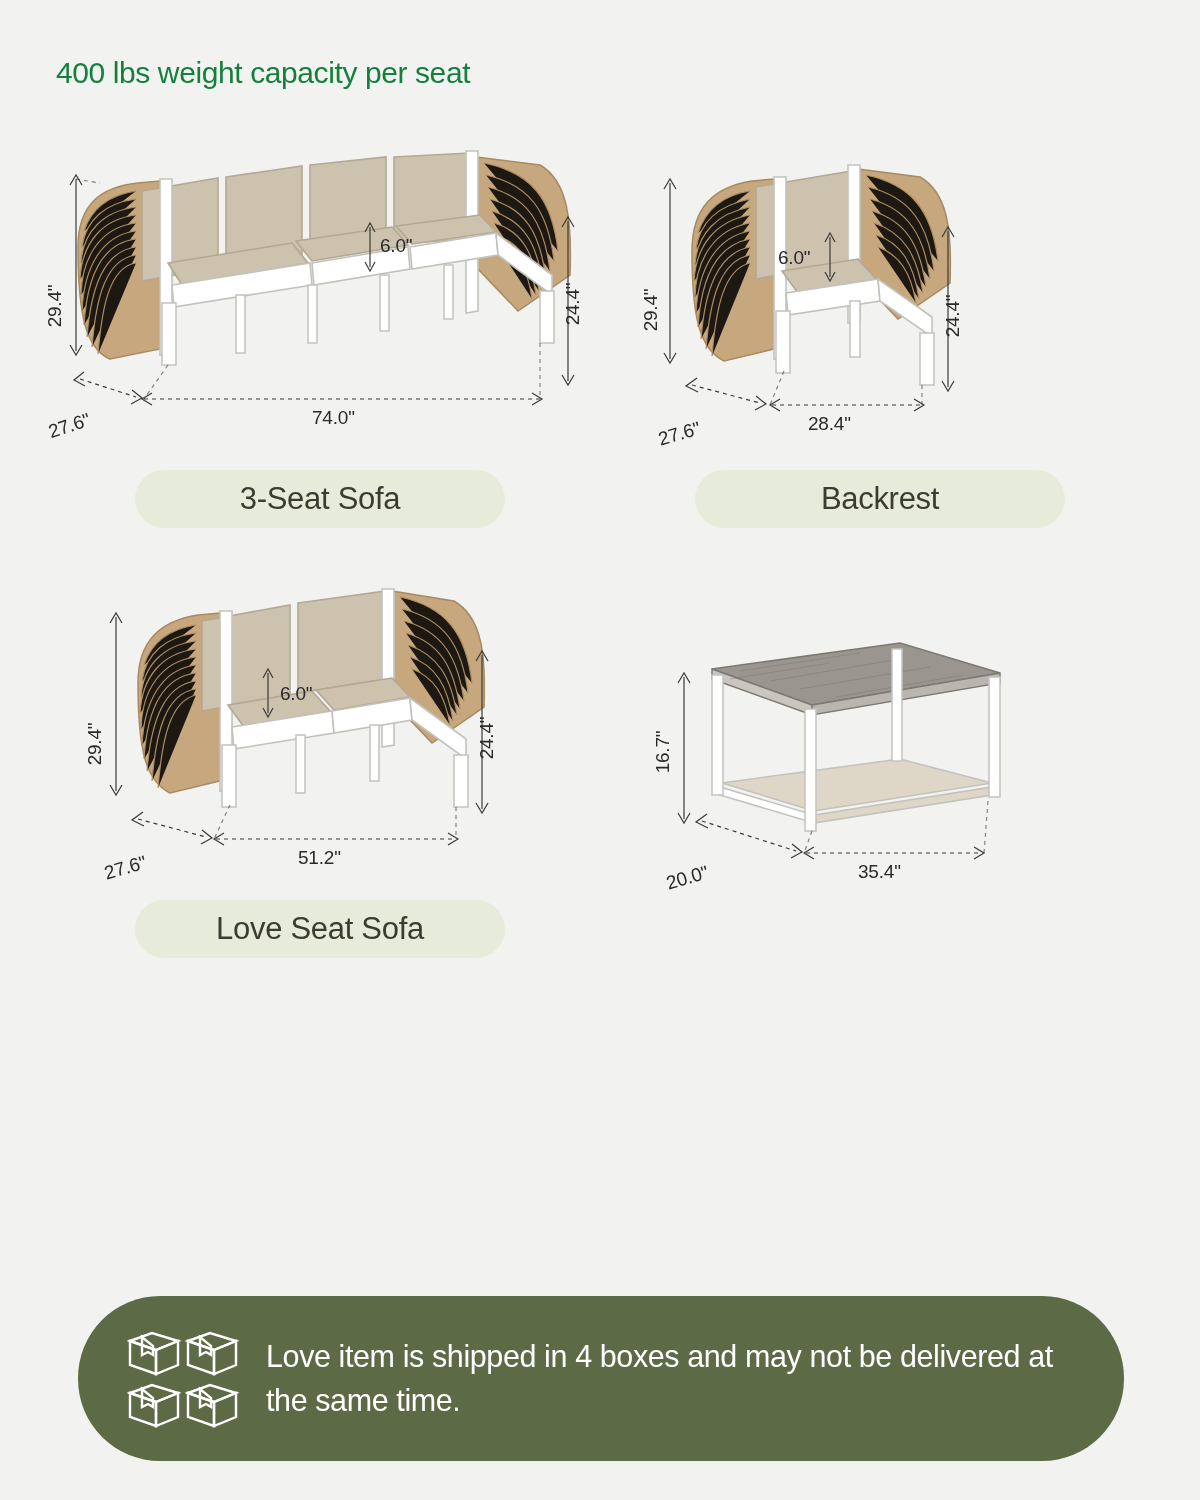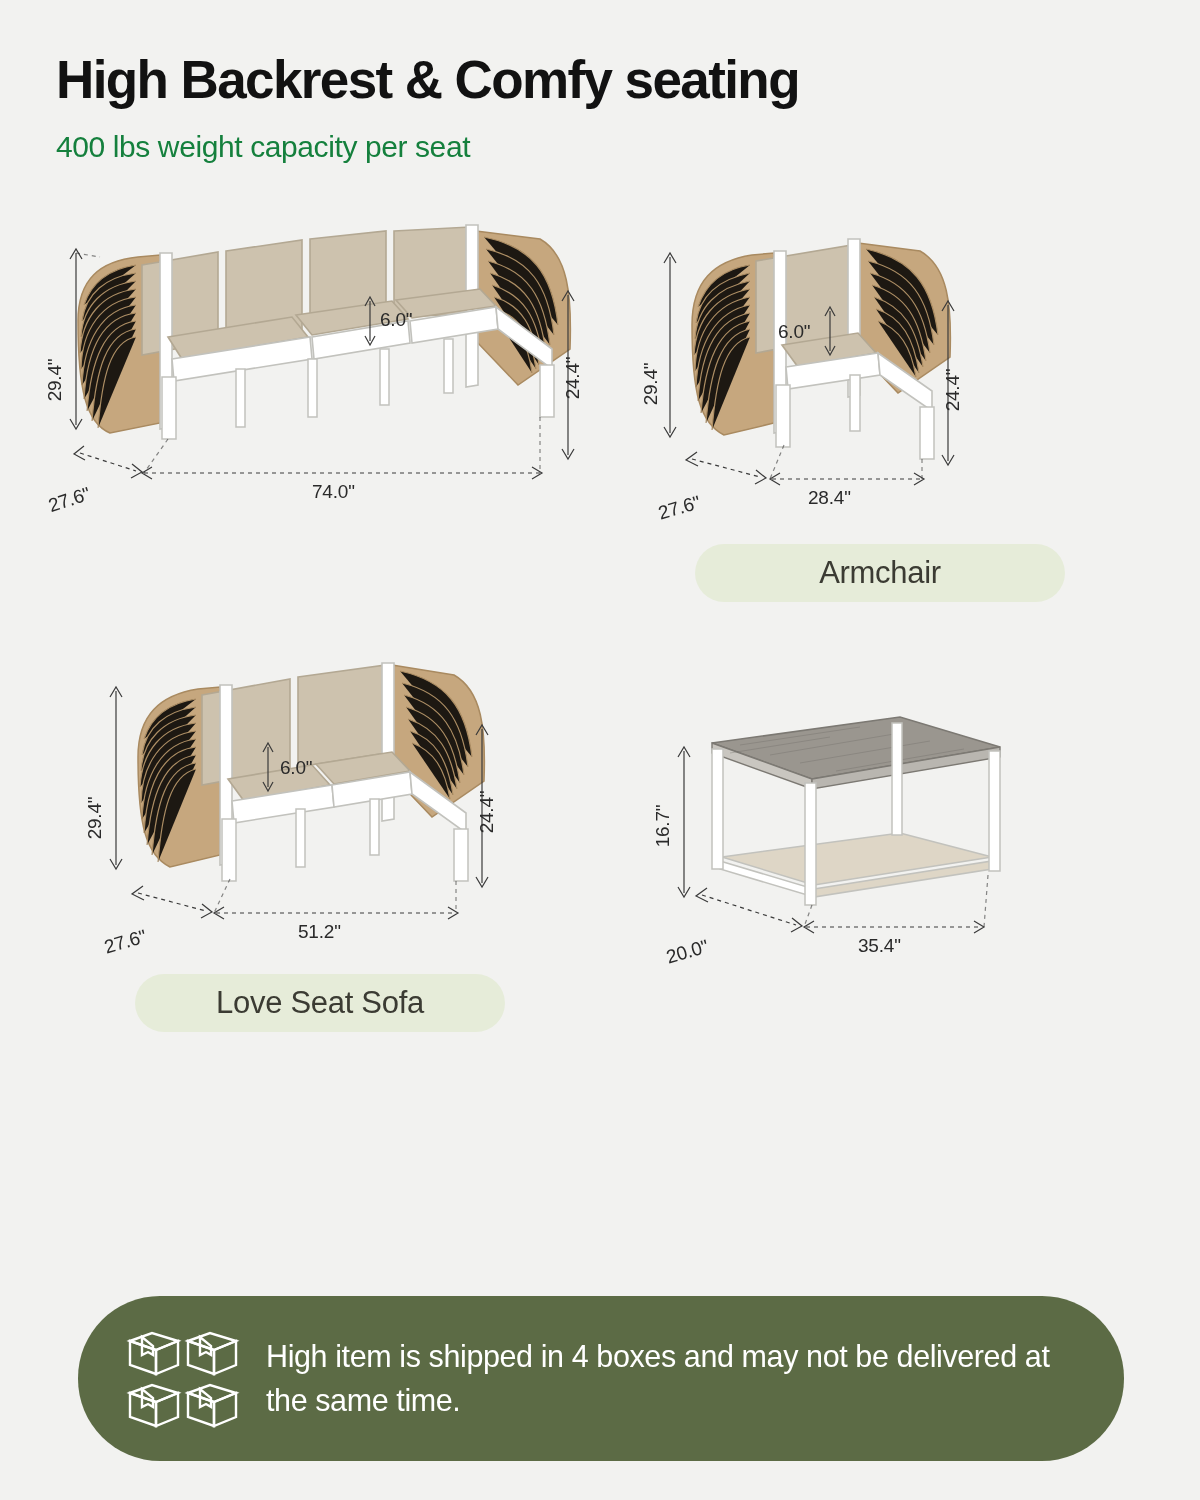--- a/index.html
+++ b/index.html
@@ -91,21 +91,20 @@
     line-height: 1.42;
     letter-spacing: -0.4px;
     margin-left: 12px;
   }
   .ship-text b { font-weight: normal; }
 </style>
 </head>
 <body>
 
 <div class="header">
-  <h1 class="title">High Backrest &amp; Comfy seating</h1>
   <div class="subline">400 lbs weight capacity per seat</div>
 </div>
 
 <div class="grid">
 
   <div class="panel">
     <div class="figure">
       <svg class="draw" width="560" height="335" viewBox="0 0 560 335">
 
         <g stroke="#b5ab99" stroke-width="1.6" fill="#cdc2ae">
@@ -190,20 +189,21 @@
           <path d="M325,127 L330,136 L335,127"></path>
         </g>
       </svg>
 
       <div class="dimtext" style="left:-6px; top:160px; transform:rotate(-90deg);">29.4"</div>
       <div class="dimtext" style="left:8px; top:280px; transform:rotate(-18deg);">27.6"</div>
       <div class="dimtext" style="left:272px; top:272px;">74.0"</div>
       <div class="dimtext" style="left:512px; top:158px; transform:rotate(-90deg);">24.4"</div>
       <div class="dimtext" style="left:340px; top:100px;">6.0"</div>
     </div>
+    <div class="label-pill">3-Seat Sofa</div>
   </div>
 
   <div class="panel">
     <div class="figure">
       <svg class="draw" width="560" height="335" viewBox="0 0 560 335">
 
         <path d="M92,116 C92,72 114,52 152,46 L174,44 L174,214 L124,226 C100,214 92,184 92,116 Z" fill="#c6a77e" stroke="#a98a60" stroke-width="1.5"></path>
         <g stroke="#a98a60" stroke-width="1.2" opacity="0.85">
           <path d="M98,98 C106,74 124,60 150,56"></path>
             <path d="M96,114 C100,86 120,70 150,64"></path>
@@ -268,21 +268,21 @@
           <path d="M225,137 L230,146 L235,137"></path>
         </g>
       </svg>
 
       <div class="dimtext" style="left:30px; top:164px; transform:rotate(-90deg);">29.4"</div>
       <div class="dimtext" style="left:58px; top:288px; transform:rotate(-16deg);">27.6"</div>
       <div class="dimtext" style="left:208px; top:278px;">28.4"</div>
       <div class="dimtext" style="left:332px; top:170px; transform:rotate(-90deg);">24.4"</div>
       <div class="dimtext" style="left:178px; top:112px;">6.0"</div>
     </div>
-    <div class="label-pill">Armchair</div>
+    <div class="label-pill">Backrest</div>
   </div>
 
   <div class="panel">
     <div class="figure">
       <svg class="draw" width="560" height="335" viewBox="0 0 560 335">
 
         <path d="M98,118 C98,76 120,56 158,50 L180,48 L180,216 L130,228 C106,216 98,186 98,118 Z" fill="#c6a77e" stroke="#a98a60" stroke-width="1.5"></path>
         <g stroke="#a98a60" stroke-width="1.2" opacity="0.85">
           <path d="M104,100 C112,76 130,64 156,60"></path>
             <path d="M102,116 C106,88 126,72 156,68"></path>
@@ -439,15 +439,15 @@
 
       <g transform="translate(58,52)">
         <path d="M8,16 L30,8 L56,16 L34,25 Z"></path>
         <path d="M8,16 L8,40 L34,49 L34,25 Z"></path>
         <path d="M34,25 L34,49 L56,40 L56,16 Z"></path>
         <path d="M20,12 L20,30 L26,27 L31,30 L31,21 Z"></path>
       </g>
     </svg>
   </div>
   <div class="ship-text">
-    <span>High item is shipped in </span><b>4 boxes</b><span> and may not be delivered at the same time.</span>
+    <span>Love item is shipped in </span><b>4 boxes</b><span> and may not be delivered at the same time.</span>
   </div>
 </div>
 
 </body></html>

